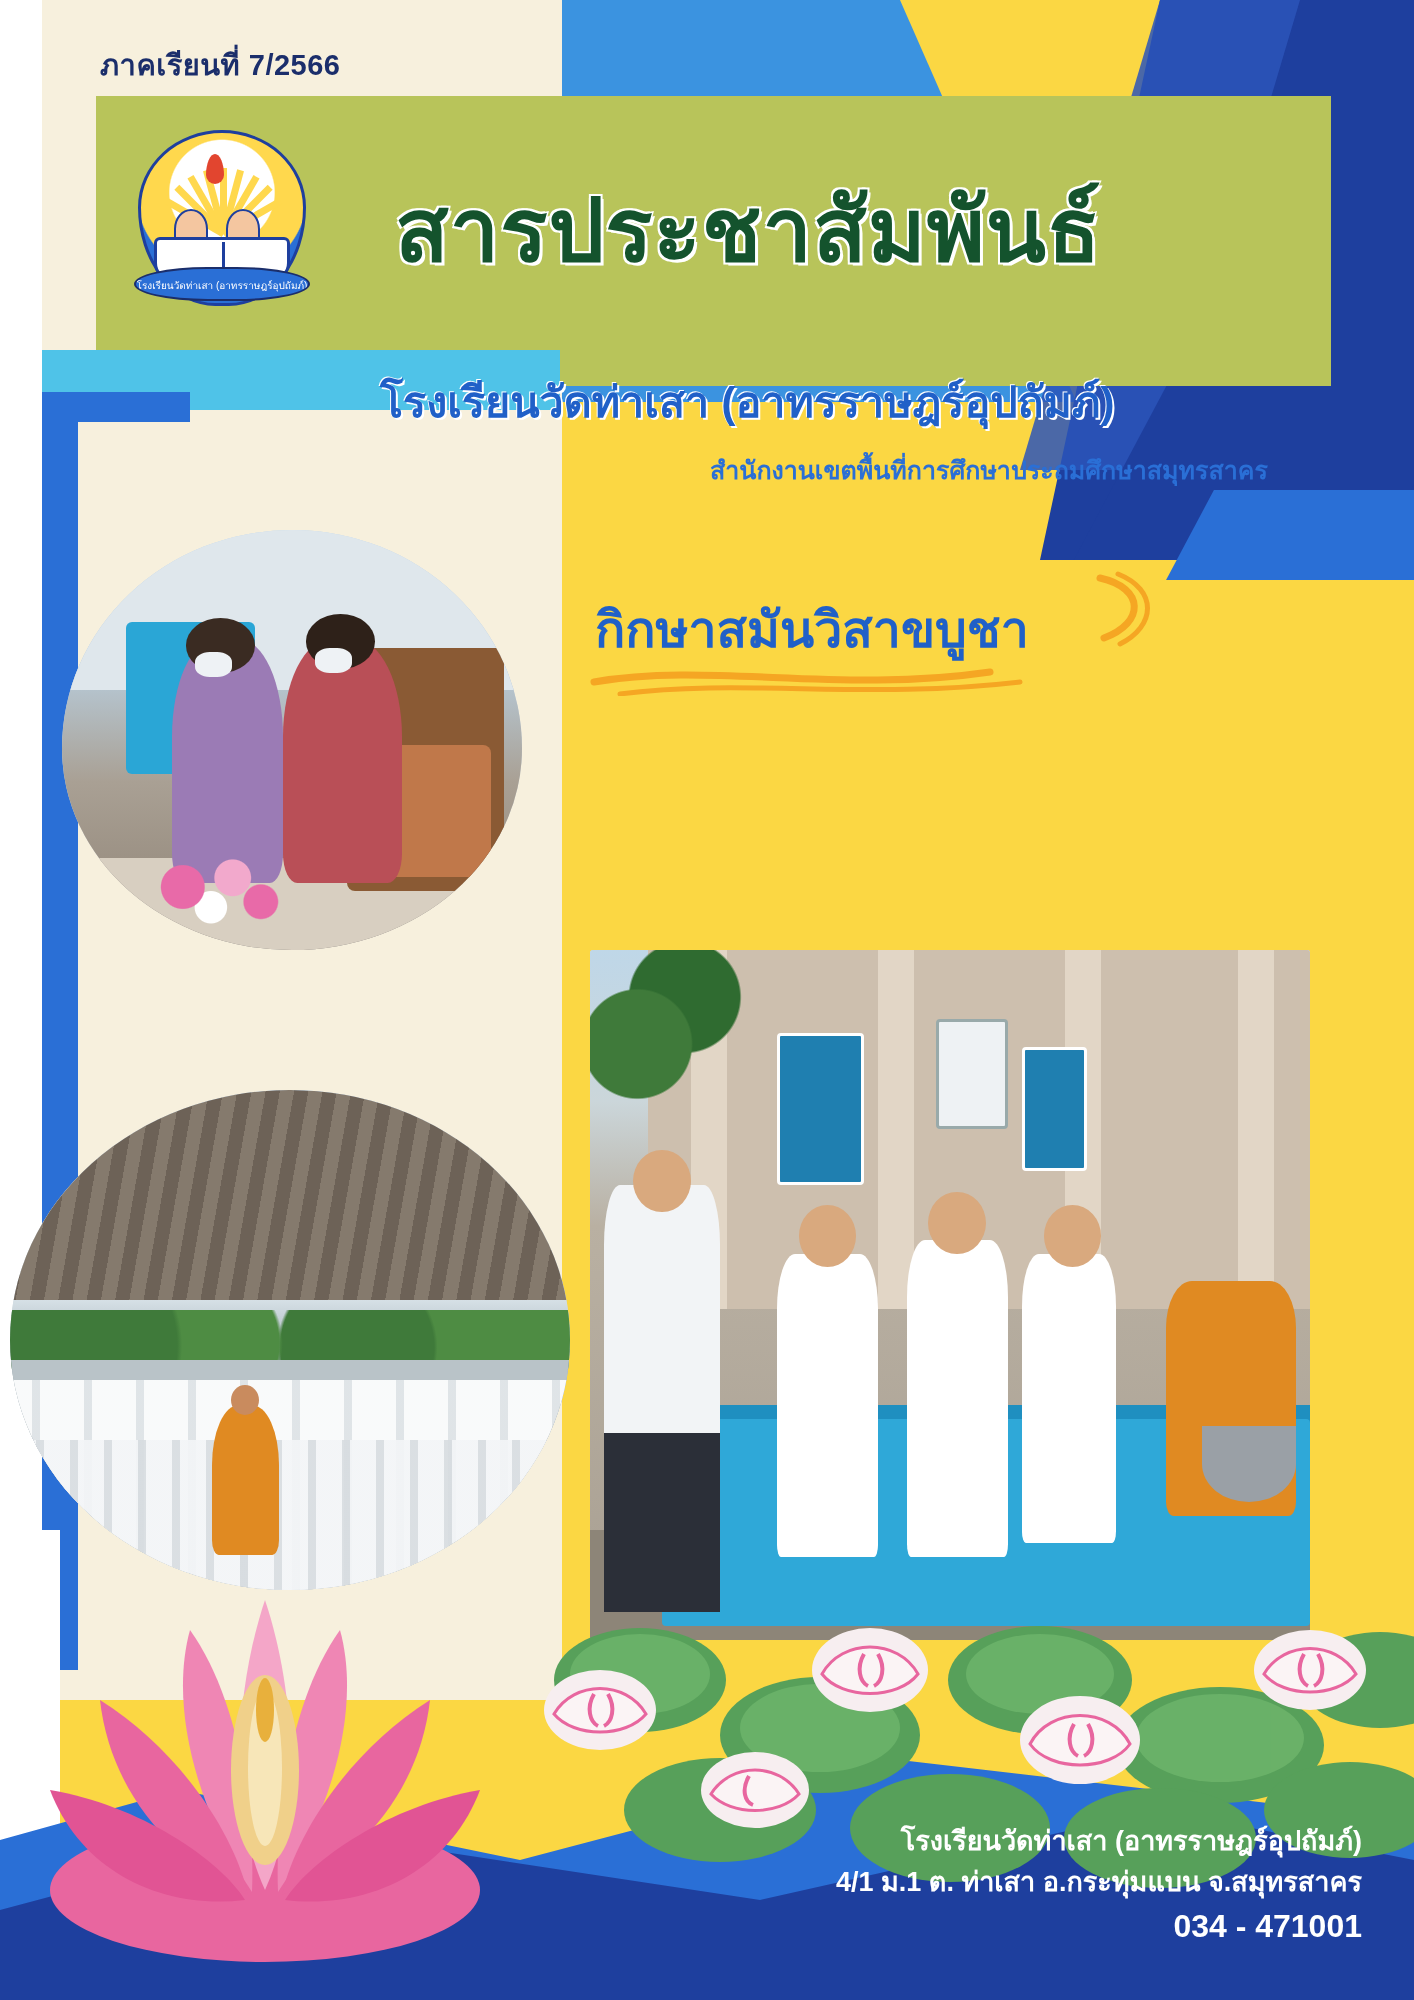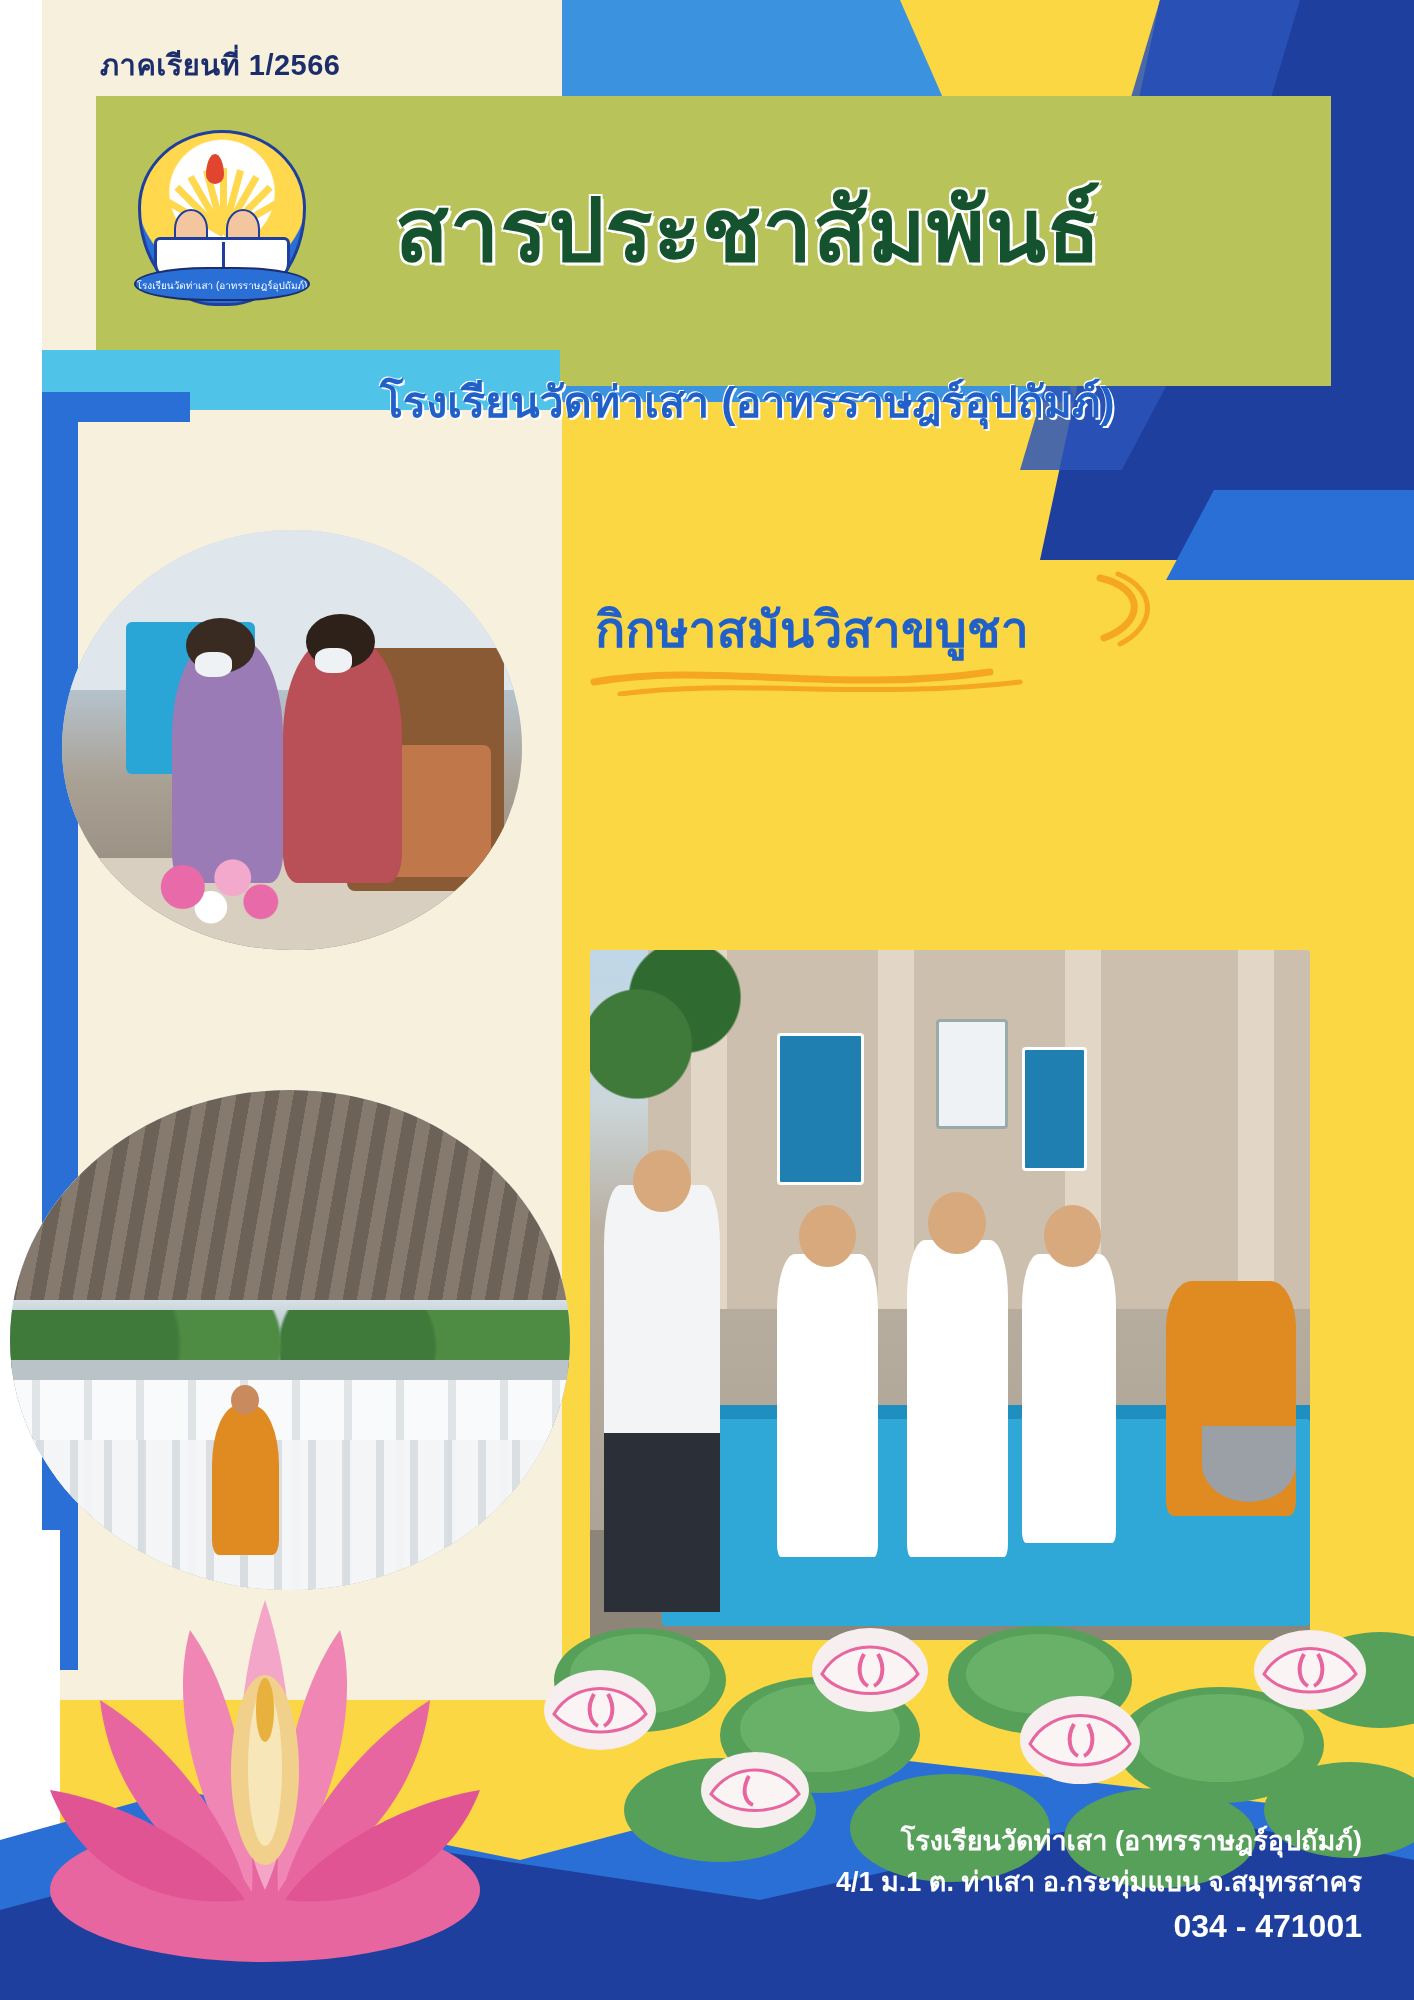--- a/index.html
+++ b/index.html
@@ -281,21 +281,21 @@
   <div class="bg-cream-panel"></div>
   <div class="bg-green-box"></div>
   <div class="bg-cyan-bar"></div>
   <div class="bg-cyan-bar2"></div>
   <div class="bg-blue-left-col"></div>
   <div class="bg-white-left"></div>
   <div class="bg-white-bottom-left"></div>
   <div class="bg-bottom-blue"></div>
   <div class="bg-bottom-blue2"></div>
 
-  <div class="term-badge">ภาคเรียนที่ 1/2566</div>
+  <div class="term-badge">ภาคเรียนที่ 7/2566</div>
 
   <div class="logo">
     <div class="shield"></div>
     <div class="rays">
       <div class="ray" style="transform:rotate(-60deg)"></div>
       <div class="ray" style="transform:rotate(-45deg)"></div>
       <div class="ray" style="transform:rotate(-30deg)"></div>
       <div class="ray" style="transform:rotate(-15deg)"></div>
       <div class="ray" style="transform:rotate(0deg)"></div>
       <div class="ray" style="transform:rotate(15deg)"></div>
@@ -305,20 +305,21 @@
     </div>
     <div class="flame"></div>
     <div class="kid l"></div>
     <div class="kid r"></div>
     <div class="book"></div>
     <div class="ribbon">โรงเรียนวัดท่าเสา (อาทรราษฎร์อุปถัมภ์)</div>
   </div>
 
   <div class="title-main">สารประชาสัมพันธ์</div>
   <div class="title-sub">โรงเรียนวัดท่าเสา (อาทรราษฎร์อุปถัมภ์)</div>
+  <div class="title-office">สำนักงานเขตพื้นที่การศึกษาประถมศึกษาสมุทรสาคร</div>
 
   <div class="article-heading">กิกษาสมันวิสาขบูชา</div>
   <svg class="heading-swash" viewBox="0 0 520 36">
     <path d="M4 22 C 120 2, 250 34, 400 12" stroke="#f5a623" stroke-width="7" fill="none" stroke-linecap="round"></path>
     <path d="M30 34 C 150 18, 280 40, 430 22" stroke="#f5a623" stroke-width="5" fill="none" stroke-linecap="round"></path>
   </svg>
   <svg style="position:absolute;left:1090px;top:568px;width:70px;height:80px" viewBox="0 0 70 80">
     <path d="M10 10 C 55 20, 55 55, 14 70" stroke="#f5a623" stroke-width="7" fill="none" stroke-linecap="round"></path>
     <path d="M28 6 C 68 22, 66 58, 30 76" stroke="#f5a623" stroke-width="5" fill="none" stroke-linecap="round"></path>
   </svg>

